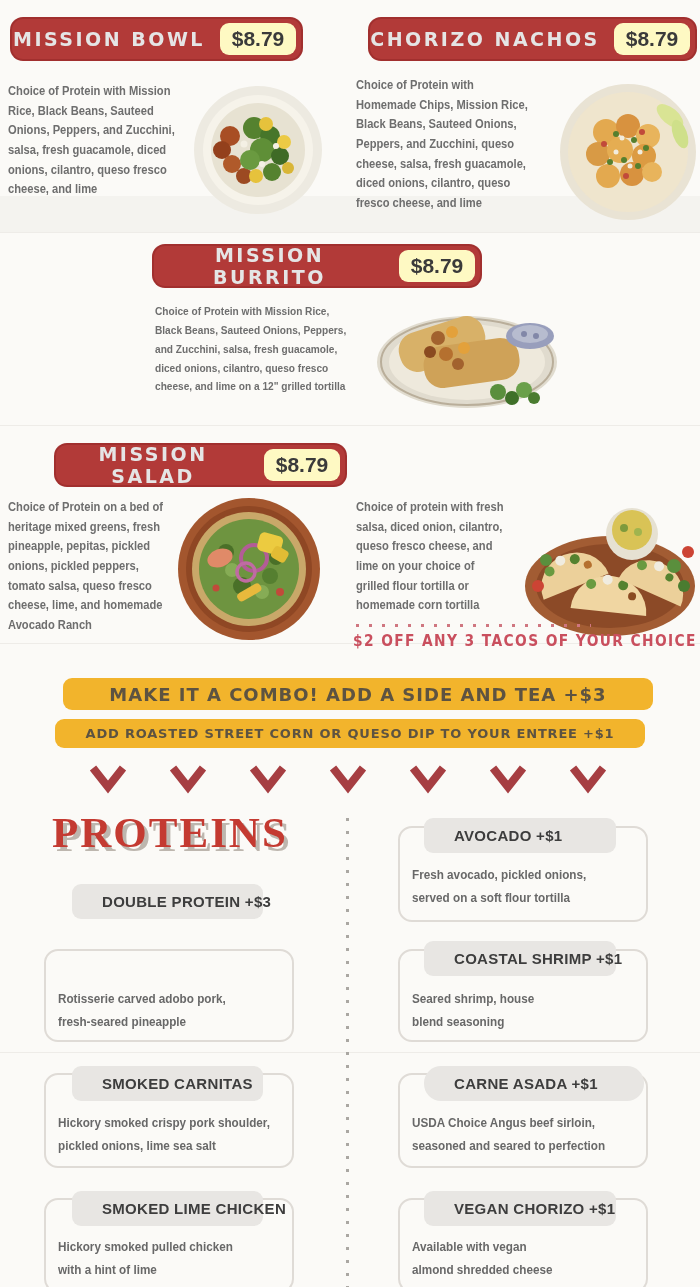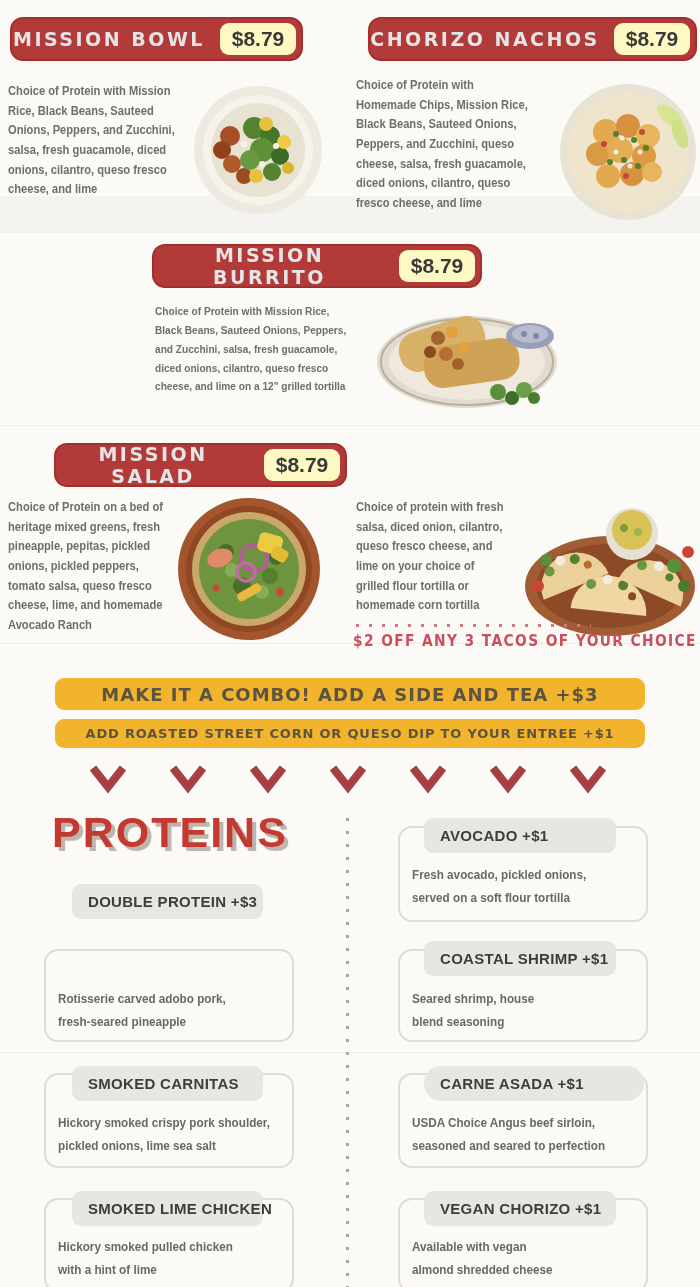--- a/index.html
+++ b/index.html
@@ -24,33 +24,33 @@
   .photo{position:absolute;}
 
   .dots-h{position:absolute;height:3px;
         background:repeating-linear-gradient(90deg,#cf7680 0 3px,transparent 3px 13px);}
   .promo{position:absolute;color:#c94f5e;font-weight:bold;font-size:15px;letter-spacing:1.5px;
         font-family:"DejaVu Sans",sans-serif;white-space:pre;transform:scaleX(.92);transform-origin:0 0;}
 
   .banner{position:absolute;left:55px;width:590px;background:#f2b42c;border-radius:9px;
         display:flex;align-items:center;justify-content:center;color:#5d5341;font-weight:bold;
         font-family:"DejaVu Sans",sans-serif;}
-  .banner1{top:678px;height:32px;font-size:18px;letter-spacing:1px;}
+  .banner1{top:678px;height:32px;font-size:18px;letter-spacing:1px;margin-left:8px;}
   .banner2{top:719px;height:29px;font-size:13px;letter-spacing:.8px;}
 
   .chevrons{position:absolute;left:88px;top:763px;width:520px;display:flex;justify-content:space-between;}
 
   .proteins-title{position:absolute;left:52px;top:808px;color:#c43a31;
-        font-family:Liberation Sans, sans-serif;font-weight:bold;font-size:43px;letter-spacing:2px;
+        font-family:Liberation Serif, serif;font-weight:bold;font-size:43px;letter-spacing:2px;
         text-shadow:4px 4px 0 #bdb6ae;}
   .vdots{position:absolute;left:346px;top:818px;height:469px;width:3px;
         background:repeating-linear-gradient(180deg,#aaa7a2 0 3px,transparent 3px 13px);}
 
   .pill{position:absolute;height:35px;background:#e8e6e3;border-radius:9px;box-sizing:border-box;
-        display:flex;align-items:center;padding:0 16px;font-weight:bold;font-size:15px;
+        display:flex;align-items:center;padding:0 30px;font-weight:bold;font-size:15px;
         color:#3d3d3d;letter-spacing:.3px;white-space:pre;}
   .pcard{position:absolute;width:250px;border:2px solid #dfdbd6;border-radius:14px;box-sizing:border-box;}
   .pdesc{position:absolute;color:#686868;font-weight:bold;font-size:13px;line-height:1.75;
         white-space:pre;transform:scaleX(.9);transform-origin:0 0;}
 </style>
 </head>
 <body>
 
 <div class="page">
 

